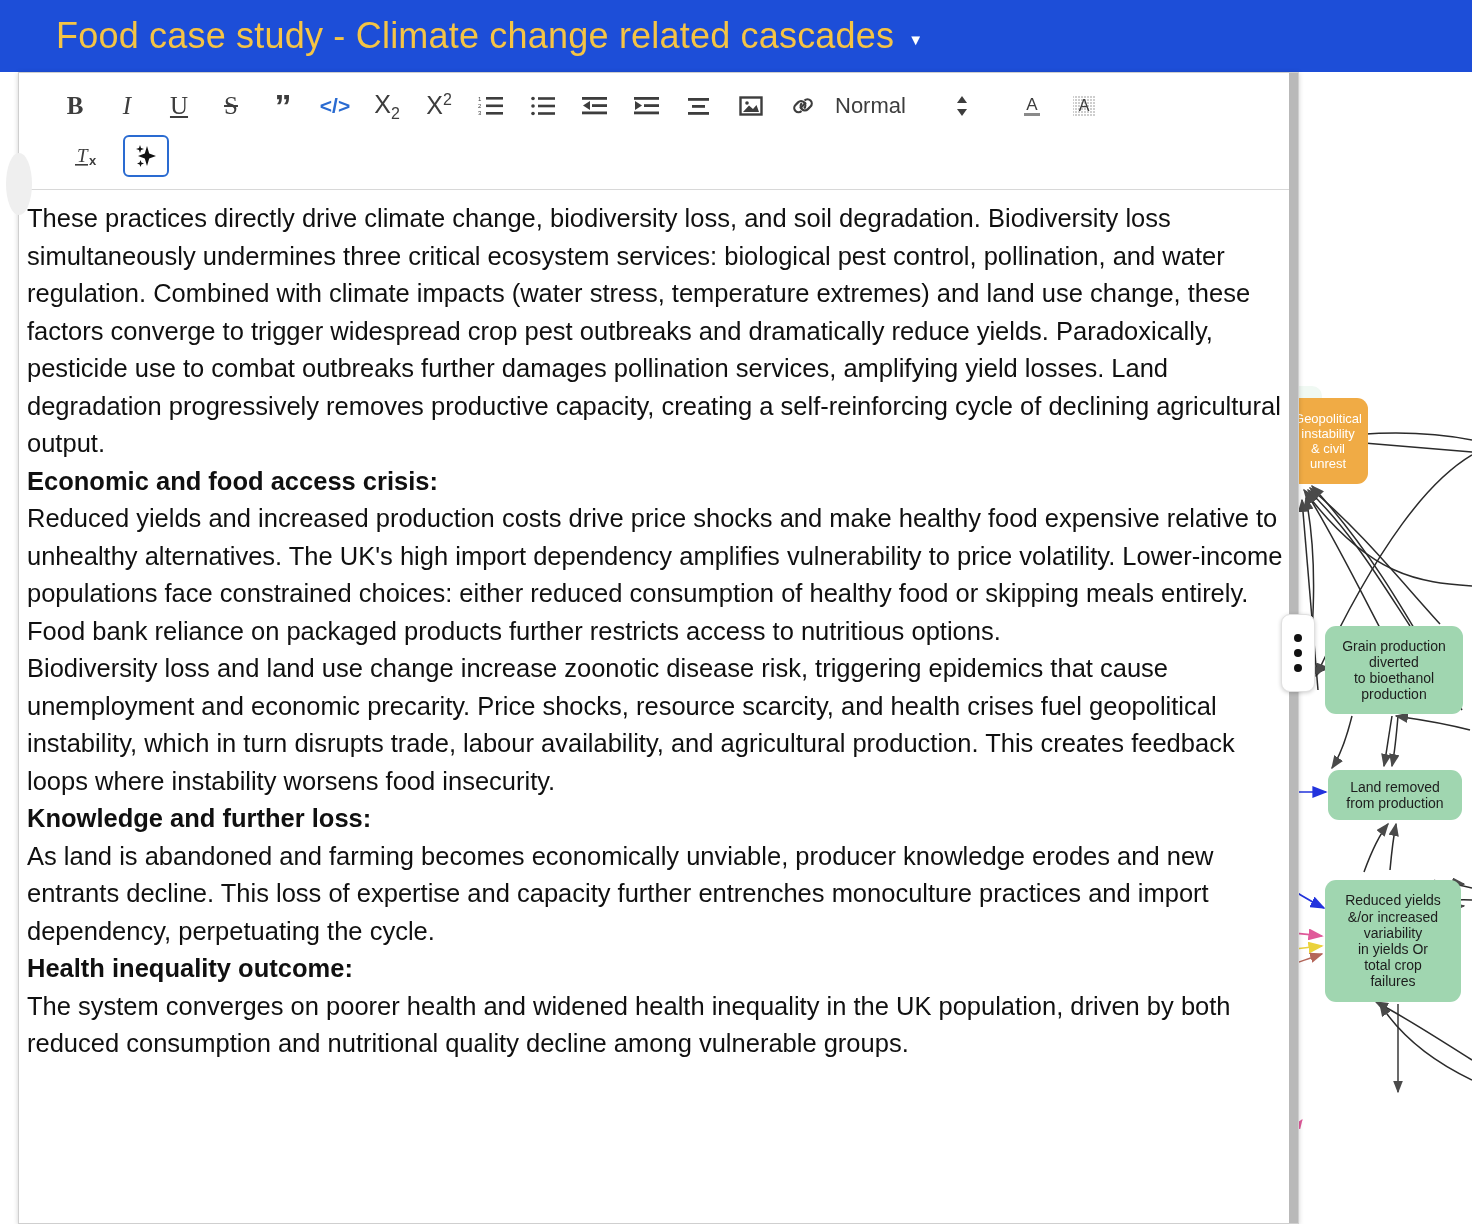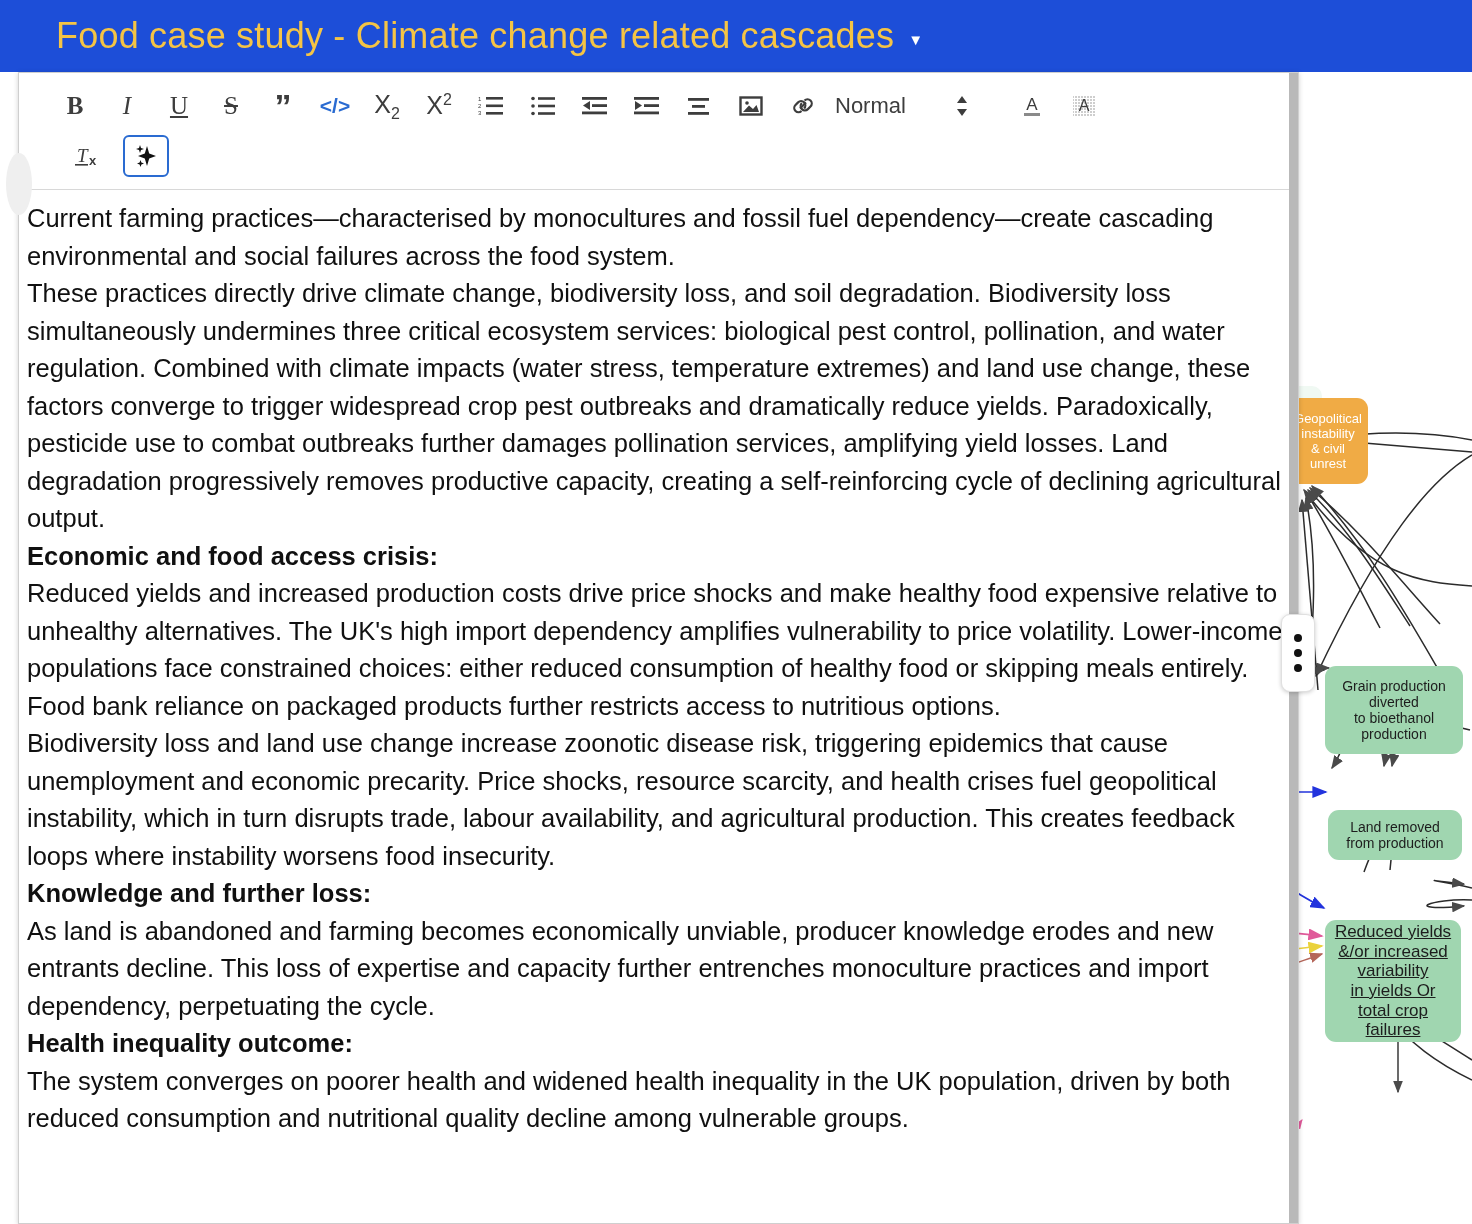--- a/index.html
+++ b/index.html
@@ -34,21 +34,21 @@
 
   
   .node {
     position: absolute;
     border-radius: 11px;
     display:flex; align-items:center; justify-content:center;
     text-align:center; line-height:1.16;
     white-space: pre-line;
     padding: 6px 8px;
   }
-  .node.green  { background:#a0d6b0; color:#1d1d1d;margin-top:40px; }
+  .node.green  { background:#a0d6b0; color:#1d1d1d; }
   .node.orange { background:#f0ab45; color:#ffffff; }
 
   
   #titlebar {
     position:absolute; left:0; top:0; width:1472px; height:72px;
     background:#1d4ed8;
     display:flex; align-items:center;
   }
   #title-text {
     color:#f5c445;
@@ -295,21 +295,21 @@
 
     <div class="node orange" style="left:1288px;top:398px;width:80px;height:86px;font-size:13px;">Geopolitical
 instability
 &amp; civil unrest</div>
     <div class="node green" style="left:1325px;top:626px;width:138px;height:88px;font-size:14px;">Grain production
 diverted
 to bioethanol
 production</div>
     <div class="node green" style="left:1328px;top:770px;width:134px;height:50px;font-size:14px;">Land removed
 from production</div>
-    <div class="node green" style="left:1325px;top:880px;width:136px;height:122px;font-size:17px;text-decoration:underline;">Reduced yields
+    <div class="node green" style="left:1325px;top:880px;width:136px;height:122px;font-size:14px;">Reduced yields
 &amp;/or increased
 variability
 in yields Or
 total crop
 failures</div>
   </div>
 
   <div id="titlebar">
     <span id="title-text">Food case study - Climate change related cascades</span>
     <span id="title-caret">▼</span>
@@ -449,21 +449,20 @@
           <svg width="26" height="26" viewBox="0 0 26 26">
             <path d="M14 3 L16.2 10.4 L23 13 L16.2 15.6 L14 23 L11.8 15.6 L5 13 L11.8 10.4 z" fill="#111"></path>
             <path d="M7 2 L8 5 L11 6 L8 7 L7 10 L6 7 L3 6 L6 5 z" fill="#111"></path>
             <path d="M7.5 17 L8.4 19.6 L11 20.5 L8.4 21.4 L7.5 24 L6.6 21.4 L4 20.5 L6.6 19.6 z" fill="#111"></path>
           </svg>
         </div>
       </div>
     </div>
 
     <div id="doc">
-      <p>Current farming practices—characterised by monocultures and fossil fuel dependency—create cascading environmental and social failures across the food system.</p>
       <p>These practices directly drive climate change, biodiversity loss, and soil degradation. Biodiversity loss simultaneously undermines three critical ecosystem services: biological pest control, pollination, and water regulation. Combined with climate impacts (water stress, temperature extremes) and land use change, these factors converge to trigger widespread crop pest outbreaks and dramatically reduce yields. Paradoxically, pesticide use to combat outbreaks further damages pollination services, amplifying yield losses. Land degradation progressively removes productive capacity, creating a self-reinforcing cycle of declining agricultural output.</p>
       <p class="h">Economic and food access crisis:</p>
       <p>Reduced yields and increased production costs drive price shocks and make healthy food expensive relative to unhealthy alternatives. The UK's high import dependency amplifies vulnerability to price volatility. Lower-income populations face constrained choices: either reduced consumption of healthy food or skipping meals entirely. Food bank reliance on packaged products further restricts access to nutritious options.</p>
       <p>Biodiversity loss and land use change increase zoonotic disease risk, triggering epidemics that cause unemployment and economic precarity. Price shocks, resource scarcity, and health crises fuel geopolitical instability, which in turn disrupts trade, labour availability, and agricultural production. This creates feedback loops where instability worsens food insecurity.</p>
       <p class="h">Knowledge and further loss:</p>
       <p>As land is abandoned and farming becomes economically unviable, producer knowledge erodes and new entrants decline. This loss of expertise and capacity further entrenches monoculture practices and import dependency, perpetuating the cycle.</p>
       <p class="h">Health inequality outcome:</p>
       <p>The system converges on poorer health and widened health inequality in the UK population, driven by both reduced consumption and nutritional quality decline among vulnerable groups.</p>
     </div>
   </div>

